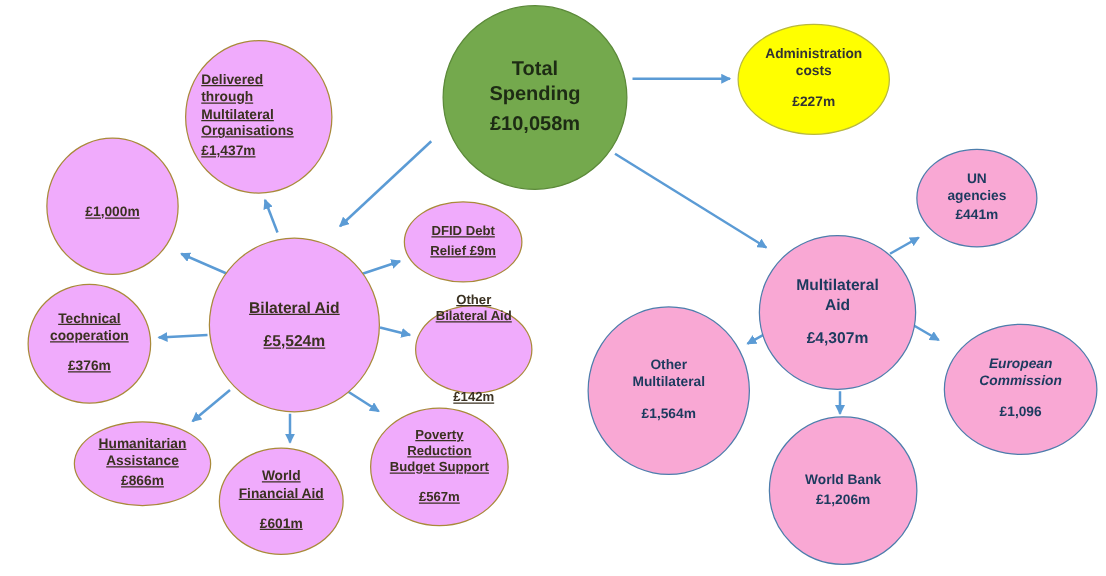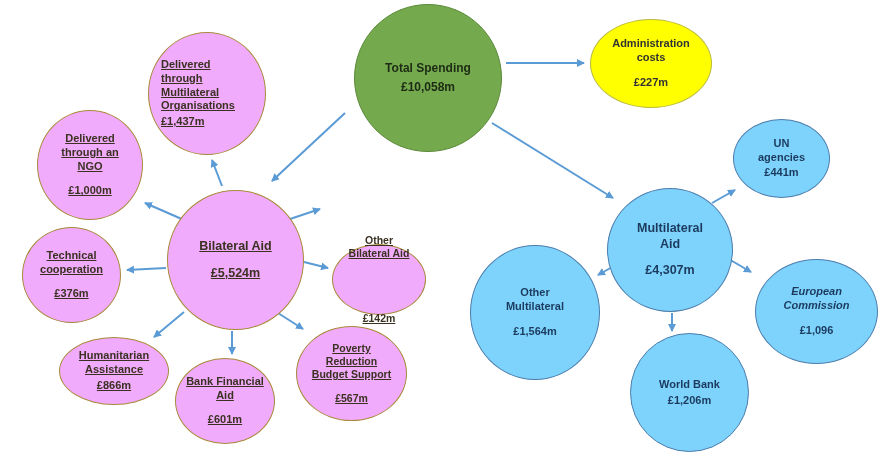--- a/index.html
+++ b/index.html
@@ -13,42 +13,42 @@
     text-align:center;line-height:1.25;font-size:11px;font-weight:600;
     box-sizing:border-box;
   }
   .node .name, .node .amount{display:block;}
   .node .amount{margin-top:2px;}
   .node.gap .amount{margin-top:11px;}
 
   .green {background:#74a94d;border:1.5px solid #5c8a3a;color:#1d2b14;}
   .yellow{background:#ffff00;border:1.5px solid #b9b93e;color:#333333;}
   .orange{background:#f0abfc;border:1.5px solid #a98a3a;color:#3a3121;text-decoration:underline;}
-  .blue  {background:#7dd3fc;border:1.5px solid #4d7dac;color:#1c3a5e;}
+  .blue  {background:#f9a8d4;border:1.5px solid #4d7dac;color:#1c3a5e;}
 
-  .fs-lg{font-size:12px;font-weight:700;}
+  .fs-lg{font-size:16px;font-weight:700;}
   .fs-md{font-size:12.5px;font-weight:700;text-align:center;}
   .fs-sm{font-size:10.5px;}
 
   
   .n-total          {left:354px;top:4px;  width:148px;height:148px;}
   .n-admin          {left:590px;top:19px; width:122px;height:89px;}
   .n-dmo            {left:148px;top:32px; width:118px;height:123px;}
   .n-ngo            {left:37px; top:110px;width:106px;height:110px;}
   .n-technical      {left:22px; top:227px;width:99px; height:96px;}
   .n-humanitarian   {left:59px; top:337px;width:110px;height:68px;}
   .n-bilateral      {left:167px;top:190px;width:137px;height:140px;}
   .n-other-financial{left:175px;top:358px;width:100px;height:86px;}
   .n-poverty        {left:296px;top:326px;width:111px;height:95px;}
   .n-other-bilateral{left:332px;top:244px;width:94px; height:71px;gap:40px;}
   .n-dfid           {left:323px;top:161px;width:95px; height:65px;}
   .n-multilateral   {left:607px;top:188px;width:126px;height:124px;}
   .n-un             {left:733px;top:119px;width:97px; height:79px;}
   .n-european       {left:755px;top:259px;width:123px;height:105px;}
-  .n-world-bank     {left:630px;top:333px;width:119px;height:119px;align-items:center;}
+  .n-world-bank     {left:615px;top:333px;width:119px;height:119px;align-items:center;}
   .n-other-mult     {left:470px;top:245px;width:130px;height:135px;}
 
   
   .n-total .name{max-width:110px;} .n-total .amount{margin-top:4px;}
   .n-admin .name{max-width:95px;}
   .n-dmo .name,.n-dmo .amount{width:92px;text-align:left;}
   .n-ngo .name{max-width:68px;}
   .n-technical .name{max-width:82px;}
   .n-humanitarian .name{max-width:84px;}
   .n-other-financial .name{max-width:80px;}
@@ -107,54 +107,58 @@
     <span class="name">Administration costs</span>
     <span class="amount">£227m</span>
   </div>
 
   <div class="node orange n-dmo">
     <span class="name">Delivered through Multilateral Organisations</span>
     <span class="amount">£1,437m</span>
   </div>
 
   <div class="node orange gap n-ngo">
-    <span class="name">Delivered through an NGO</span>
     <span class="amount">£1,000m</span>
   </div>
 
   <div class="node orange gap n-technical">
     <span class="name">Technical cooperation</span>
     <span class="amount">£376m</span>
   </div>
 
   <div class="node orange n-humanitarian">
     <span class="name">Humanitarian Assistance</span>
     <span class="amount">£866m</span>
   </div>
 
   <div class="node orange gap fs-md n-bilateral">
     <span class="name">Bilateral Aid</span>
     <span class="amount">£5,524m</span>
   </div>
 
   <div class="node orange gap n-other-financial">
-    <span class="name">Bank Financial Aid</span>
+    <span class="name">World Financial Aid</span>
     <span class="amount">£601m</span>
   </div>
 
   <div class="node orange gap fs-sm n-poverty">
     <span class="name">Poverty Reduction Budget Support</span>
     <span class="amount">£567m</span>
   </div>
 
   <div class="node orange gap fs-sm n-other-bilateral">
     <span class="name">Other Bilateral Aid</span>
     <span class="amount">£142m</span>
   </div>
 
+  <div class="node orange inline fs-sm n-dfid">
+    <span class="name">DFID Debt Relief</span>
+    <span> </span>
+    <span class="amount">£9m</span>
+  </div>
 
   <div class="node blue gap fs-md n-multilateral">
     <span class="name">Multilateral Aid</span>
     <span class="amount">£4,307m</span>
   </div>
 
   <div class="node blue n-un">
     <span class="name">UN agencies</span>
     <span class="amount">£441m</span>
   </div>

